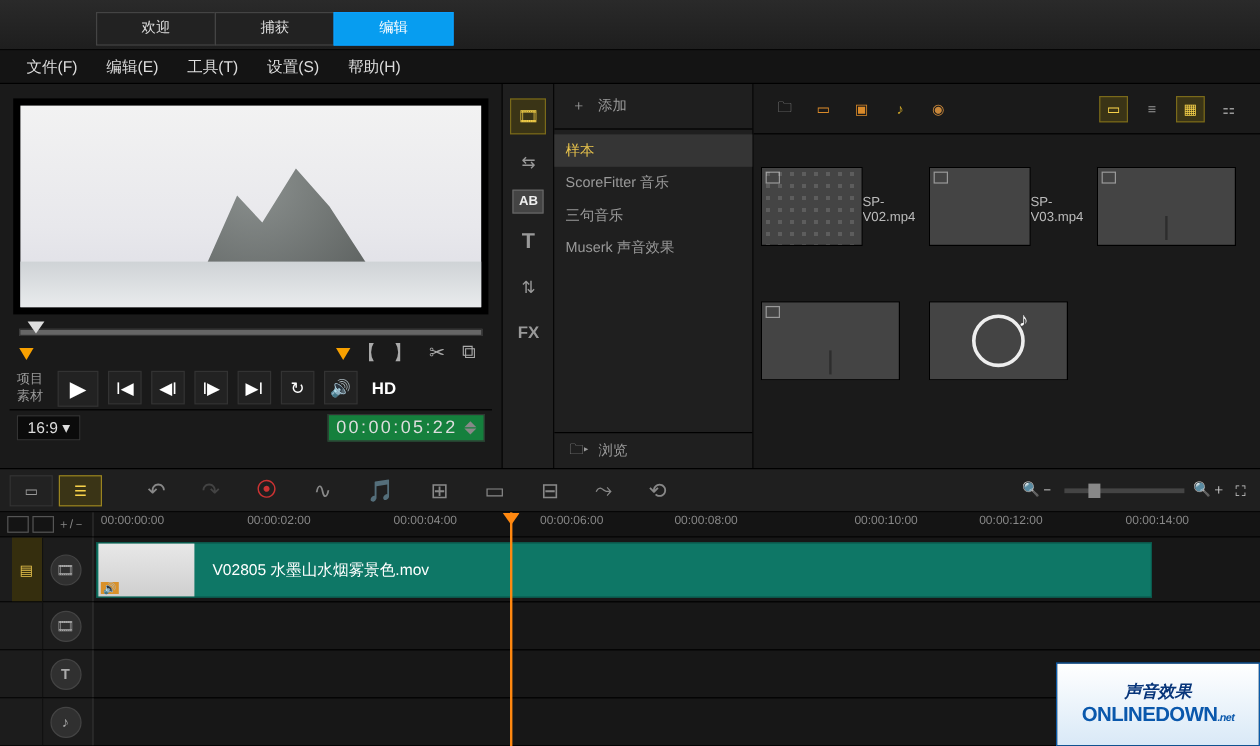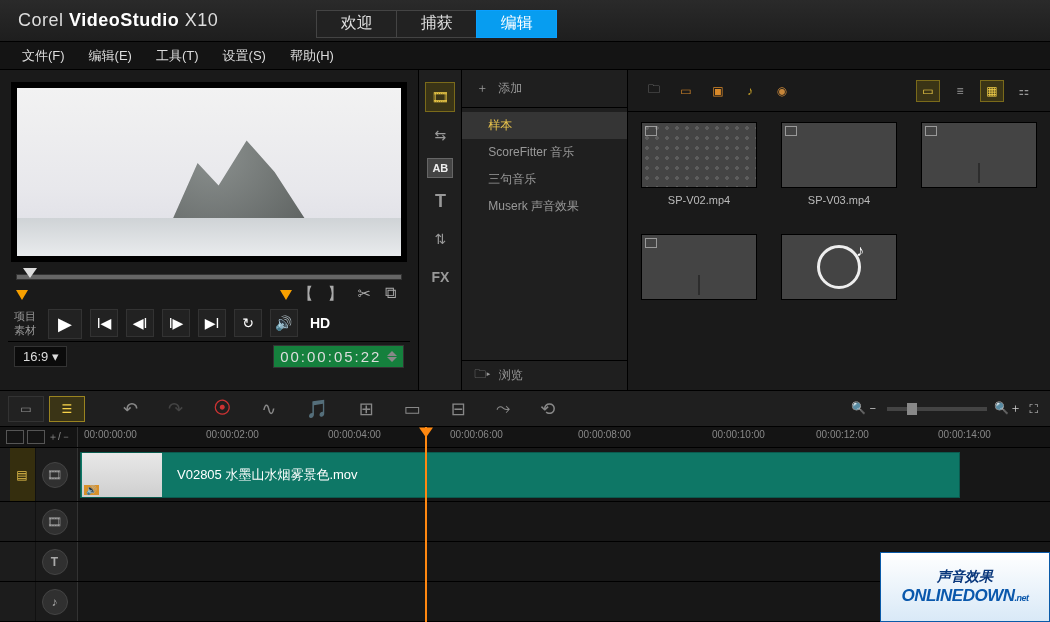--- a/index.html
+++ b/index.html
@@ -4,21 +4,21 @@
 <style>
 * { margin: 0; padding: 0; box-sizing: border-box; font-family: "Microsoft YaHei", Arial, sans-serif; user-select: none; }
 body { width: 1050px; height: 622px; background: #1a1a1a; color: #ccc; overflow: hidden; font-size: 12px; position: relative; }
 
 
 .titlebar { height: 42px; background: linear-gradient(#2a2a2a,#1e1e1e); display: flex; align-items: center; border-bottom: 1px solid #000; }
 .brand { padding: 0 18px; font-size: 18px; letter-spacing: .5px; }
 .brand .b1 { color: #ddd; font-weight: 300; }
 .brand .b2 { color: #fff; font-weight: 600; }
 .maintabs { display: flex; margin-left: 80px; }
-.maintab { width: 81px; height: 28px; display:flex; align-items:center; justify-content:center; font-size:16px; border:1px solid #444; background:#222; color:#ddd; margin-top:6px; margin-right:-1px; cursor:pointer;}
+.maintab { width: 100px; height: 28px; display:flex; align-items:center; justify-content:center; font-size:12px; border:1px solid #444; background:#222; color:#ddd; margin-top:6px; margin-right:-1px; cursor:pointer;}
 .maintab.active { background:#079df0; color:#fff; border-color:#0aa0ff; }
 
 
 .menubar { height: 28px; background:#141414; display:flex; align-items:center; padding:0 10px; border-bottom:1px solid #000; }
 .menubar span { padding:0 12px; font-size:13px; color:#ddd; cursor:pointer;}
 
 
 .middle { height: 320px; display:flex; background:#1a1a1a; }
 
 
@@ -50,34 +50,34 @@
 
 .rail{width:44px;background:#1f1f1f;border-right:1px solid #000;display:flex;flex-direction:column;align-items:center;padding-top:8px;}
 .railbtn{width:30px;height:30px;margin:4px 0;display:flex;align-items:center;justify-content:center;border:1px solid transparent;color:#999;font-size:14px;cursor:pointer;}
 .railbtn.active{background:#3a3416;border-color:#7a6a1a;color:#f7d24a;}
 .railbtn.ab{background:#444;border:1px solid #666;color:#eee;font-size:11px;font-weight:bold;width:26px;height:20px;}
 
 
 .libcol{width:170px;background:#1f1f1f;border-right:1px solid #000;display:flex;flex-direction:column;}
 .addrow{height:38px;border-bottom:1px solid #000;display:flex;align-items:center;padding:0 14px;color:#999;gap:10px;cursor:pointer;}
 .liblist{flex:1;padding:4px 0;}
-.liblist div{padding:5px 26px;font-size:12px;color:#999;cursor:pointer;}
+.liblist div{padding:5px 9px;font-size:12px;color:#999;cursor:pointer;}
 .liblist div.sel{background:#353535;color:#e8c34c;}
 .browse{height:30px;border-top:1px solid #000;display:flex;align-items:center;padding:0 12px;color:#999;gap:8px;}
 
 
 .libgrid{flex:1;background:#1a1a1a;display:flex;flex-direction:column;}
 .libtop{height:42px;display:flex;align-items:center;justify-content:space-between;padding:0 14px;border-bottom:1px solid #000;}
 .libtop .grp{display:flex;gap:8px;align-items:center;}
 .tbtn{width:24px;height:22px;display:flex;align-items:center;justify-content:center;border:1px solid transparent;color:#999;cursor:pointer;}
 .tbtn.on{border-color:#7a6a1a;background:#3a3416;color:#f7d24a;}
 .tbtn.orange{color:#d98a2a;}
 .tbtn.gold{color:#c9a227;}
 .thumbs{flex:1;padding:10px 6px;display:grid;grid-template-columns:repeat(3,130px);grid-auto-rows:100px;gap:12px 10px;align-content:start; overflow:hidden;}
-.thumb{display:flex;flex-direction:column;align-items:center;}
+.thumb{display:flex;flex-direction:row;align-items:center;}
 .thumb .pic{width:116px;height:66px;background:#444;border:1px solid #000;position:relative;}
 .thumb .lbl{font-size:11px;color:#bbb;margin-top:6px;}
 .corner{position:absolute;top:3px;left:3px;width:12px;height:10px;border:1px solid #999;}
 .p1{background:linear-gradient(135deg,#5d3bd4,#a06df0);} 
 .p1::after{content:"";position:absolute;inset:0;background-image:radial-gradient(#fff2 2px,transparent 2px);background-size:10px 10px;}
 .p2{background:linear-gradient(#6cbdf4,#1f5fa8);}
 .p3{background:linear-gradient(90deg,#1034d9,#2a6df2);}
 .p4{background:linear-gradient(#e2e2d6,#cfcfc2);} 
 .p5{background:linear-gradient(#d9873a,#c46a1f);} 
 .p6{background:#0b0b0b;display:flex;align-items:center;justify-content:center;}
@@ -117,31 +117,28 @@
 
 .clip{position:absolute;top:4px;left:2px;height:46px;display:flex;align-items:center;background:#0e7766;border:1px solid #0a5a4e;}
 .clip-thumb{width:80px;height:44px;background:linear-gradient(#e8e8e8,#cfcfcf);position:relative;margin:1px;}
 .clip-thumb .snd{position:absolute;bottom:2px;left:2px;background:#d9912a;color:#fff;font-size:9px;padding:0 2px;}
 .clip-label{padding:0 14px;color:#fff;font-size:13px;}
 
 .tooltip{position:absolute;background:#fdf7ce;border:2px solid #b83f3a;border-radius:6px;padding:8px 12px;color:#222;font-size:13px;line-height:1.5;z-index:10;}
 
 .watermark{position:absolute;right:0;bottom:0;width:170px;height:70px;background:linear-gradient(#fff,#d9e9f7);border:1px solid #0a5aa8;z-index:20;display:flex;flex-direction:column;align-items:center;justify-content:center;font-family:Arial;}
 .watermark .cn{font-size:14px;font-weight:bold;color:#07357a;font-style:italic;}
-.watermark .en{font-size:17px;font-weight:900;font-style:italic;color:#0a58ac;letter-spacing:-.5px;}
+.watermark .en{font-size:17px;font-weight:900;color:#0a58ac;letter-spacing:-.5px;}
 .watermark .en2{color:#09498f;}
 .watermark .sm{font-size:9px;color:#0a58ac;font-style:italic;}
 </style>
 </head>
 <body>
 
 <div class="titlebar">
-  <div class="brand">
-    <span class="b1">Corel </span><span class="b2">VideoStudio</span><span class="b1"> X10</span>
-  </div>
   <div class="maintabs">
     <div class="maintab">欢迎</div>
     <div class="maintab">捕获</div>
     <div class="maintab active">编辑</div>
   </div>
 </div>
 
 <div class="menubar">
   <span>文件(F)</span>
   <span>编辑(E)</span>
@@ -307,21 +304,21 @@
     <div class="ruler-left">
       <div class="rl-icon"></div>
       <div class="rl-icon"></div>
       <span class="plusminus">＋/－</span>
     </div>
     <div class="ruler-ticks">
       <span class="tick" style="left:6px">00:00:00:00</span>
       <span class="tick" style="left:128px">00:00:02:00</span>
       <span class="tick" style="left:250px">00:00:04:00</span>
       <span class="tick" style="left:372px">00:00:06:00</span>
-      <span class="tick" style="left:500px">00:00:08:00</span>
+      <span class="tick" style="left:484px">00:00:08:00</span>
       <span class="tick" style="left:634px">00:00:10:00</span>
       <span class="tick" style="left:738px">00:00:12:00</span>
       <span class="tick" style="left:860px">00:00:14:00</span>
       <div class="playhead" style="left:347px"></div>
     </div>
   </div>
 
   <div class="tracks">
     <div class="track big">
       <div class="track-head">

